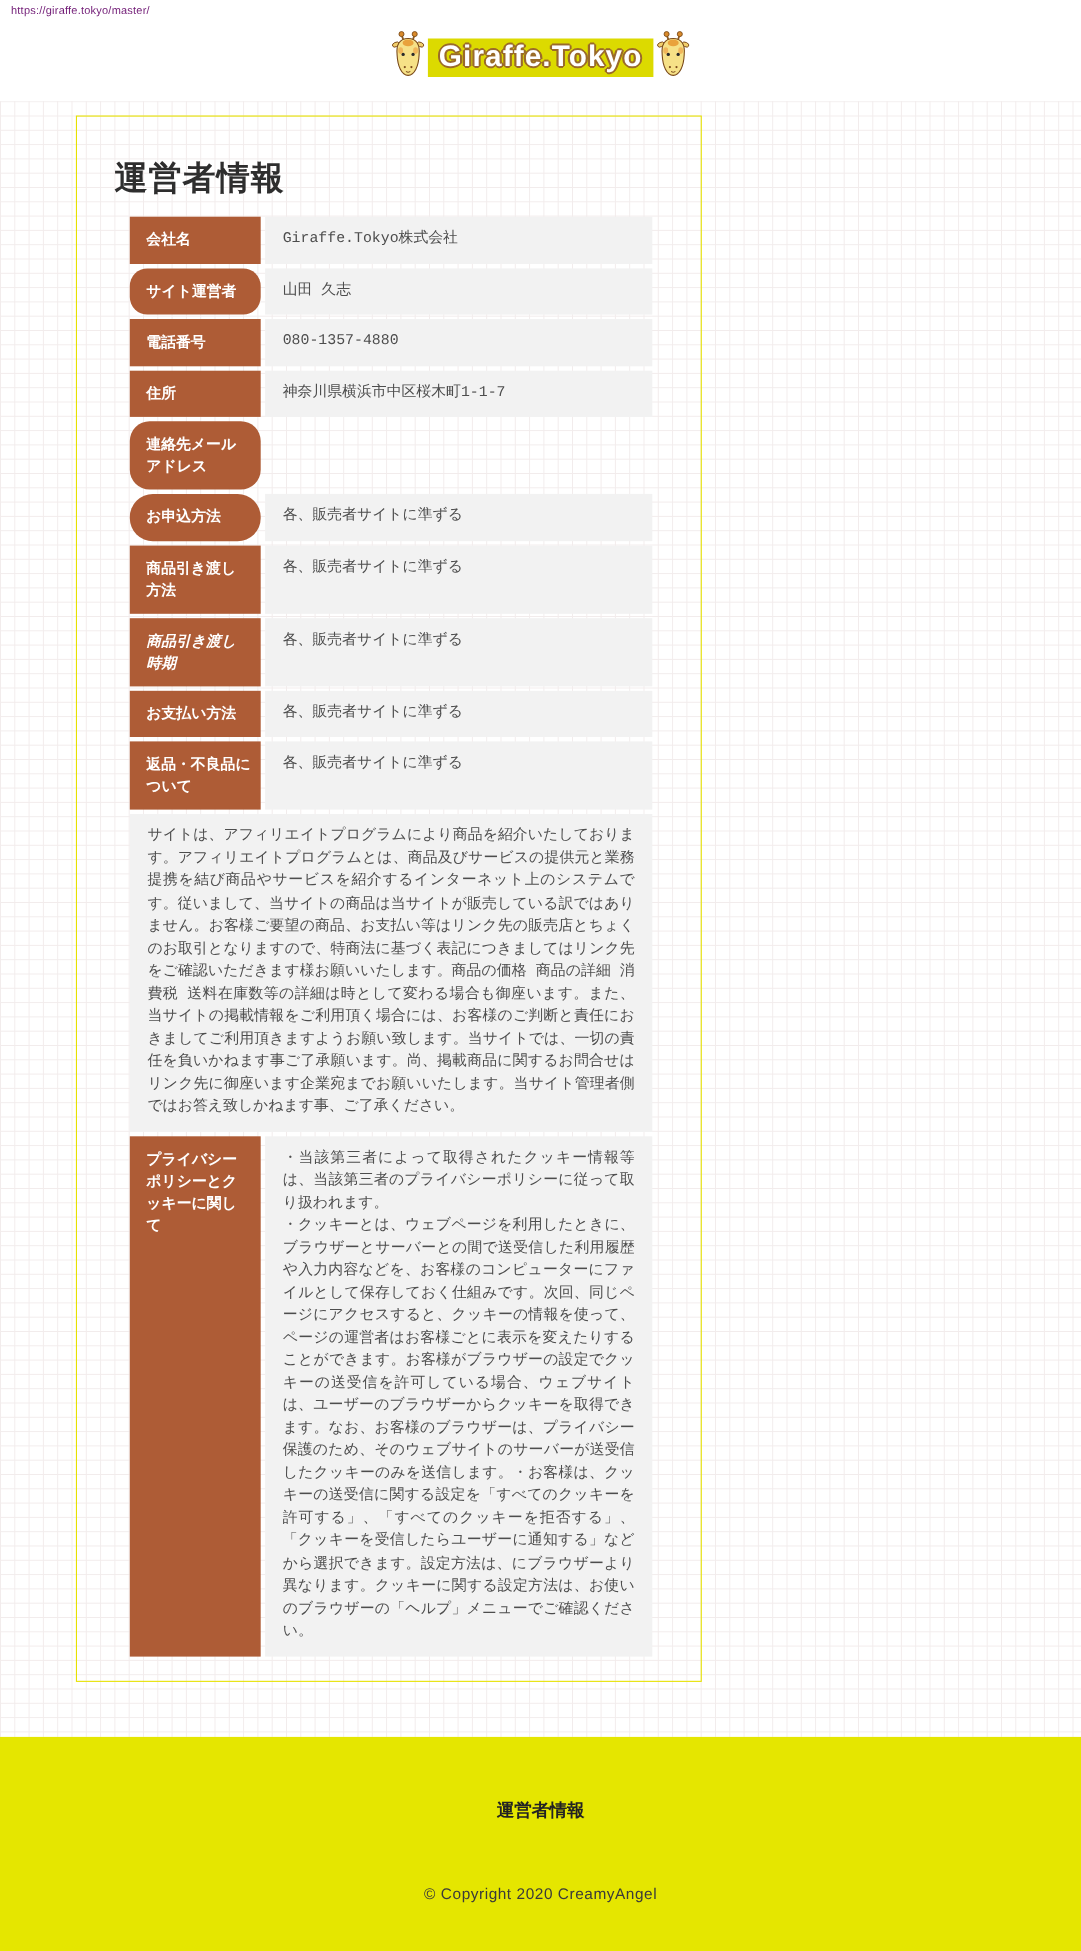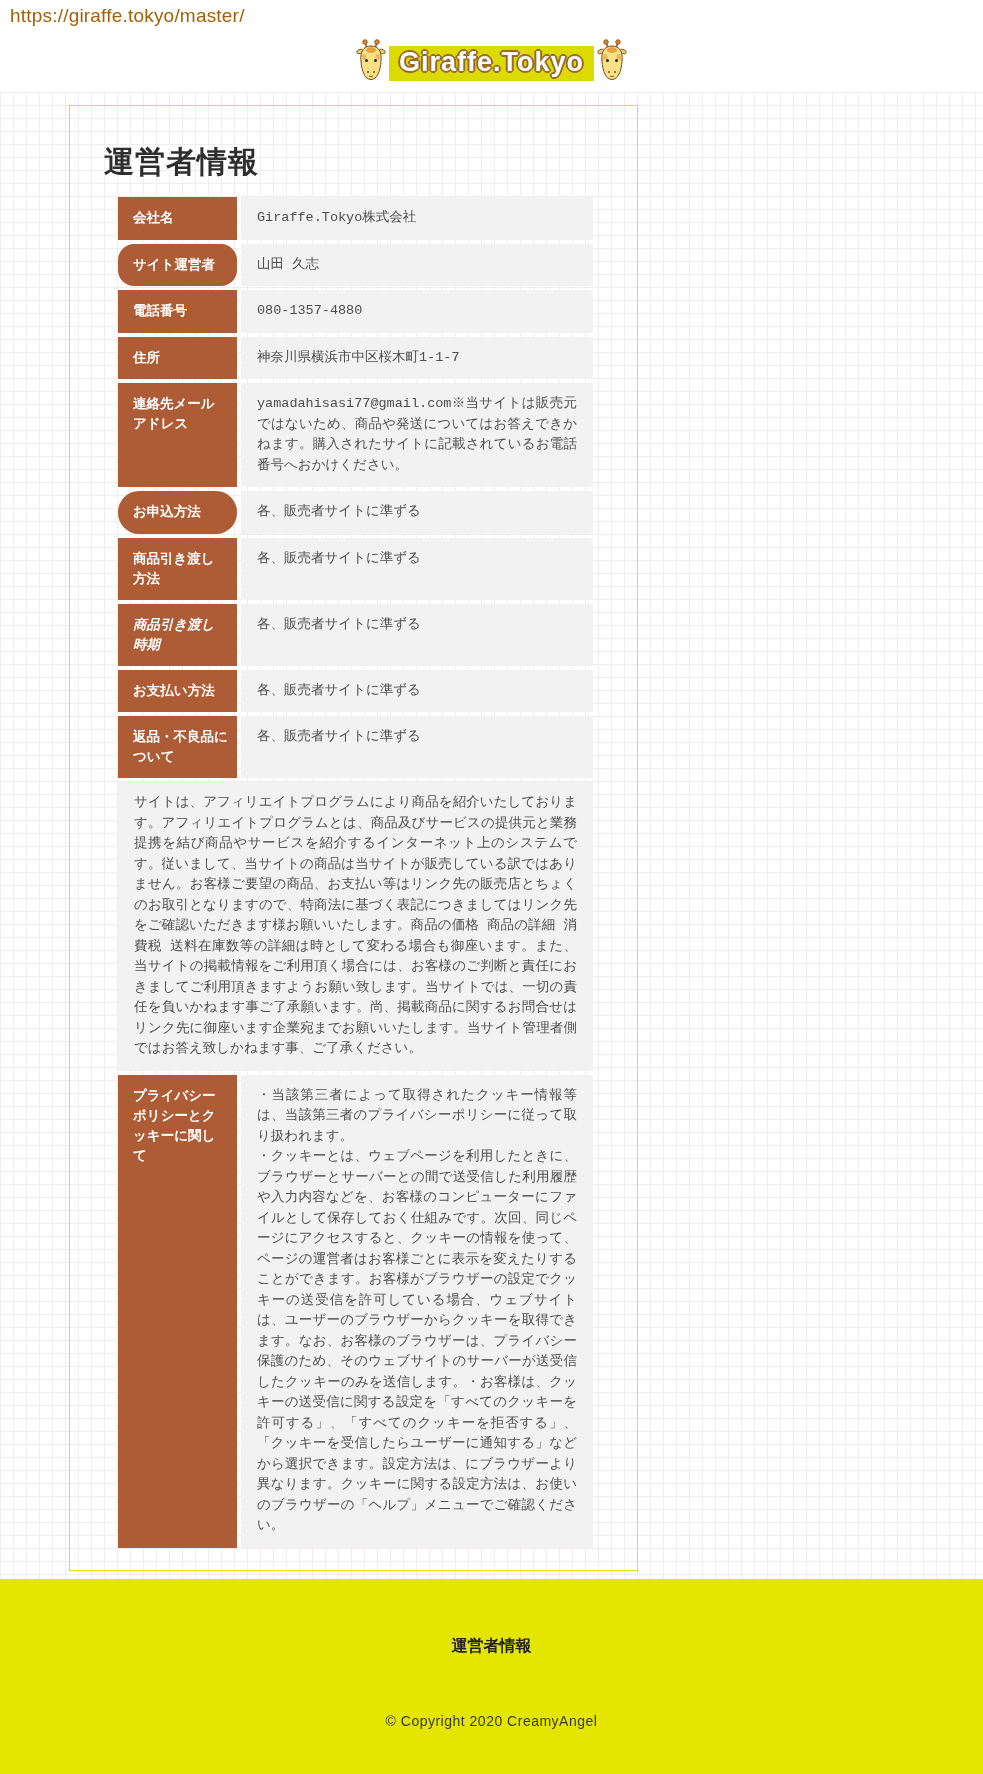--- a/index.html
+++ b/index.html
@@ -13,22 +13,22 @@
   }
 
   
   .top-header {
     height: 92px;
     background: #ffffff;
     box-sizing: border-box;
     padding-top: 5px;
   }
   .browser-url {
-    font-size: 19px;
-    color: #a16207;
+    font-size: 10px;
+    color: #701a75;
     padding-left: 10px;
     letter-spacing: 0.2px;
   }
   .logo-row {
     margin-top: 12px;
     display: flex;
     justify-content: center;
     align-items: center;
     gap: 3px;
   }
@@ -196,22 +196,21 @@
           <div class="cell-label" style="background: rgb(174, 92, 54);">電話番号</div>
           <div class="cell-value" style="background: rgb(242, 242, 242);">080-1357-4880</div>
         </div>
 
         <div class="info-row">
           <div class="cell-label" style="background: rgb(174, 92, 54);">住所</div>
           <div class="cell-value" style="background: rgb(242, 242, 242);">神奈川県横浜市中区桜木町1-1-7</div>
         </div>
 
         <div class="info-row">
-          <div class="cell-label" style="background: rgb(174, 92, 54);">連絡先メールアドレス</div>
-          <div class="cell-value" style="background: rgb(242, 242, 242);">yamadahisasi77@gmail.com※当サイトは販売元ではないため、商品や発送についてはお答えできかねます。購入されたサイトに記載されているお電話番号へおかけください。</div>
+          <div class="cell-label" style="background: rgb(174, 92, 54); border-radius: 18px;">連絡先メールアドレス</div>
         </div>
 
         <div class="info-row">
           <div class="cell-label" style="background: rgb(174, 92, 54); border-radius: 21px;">お申込方法</div>
           <div class="cell-value" style="background: rgb(242, 242, 242);">各、販売者サイトに準ずる</div>
         </div>
 
         <div class="info-row">
           <div class="cell-label" style="background: rgb(174, 92, 54);">商品引き渡し方法</div>
           <div class="cell-value" style="background: rgb(242, 242, 242);">各、販売者サイトに準ずる</div>

